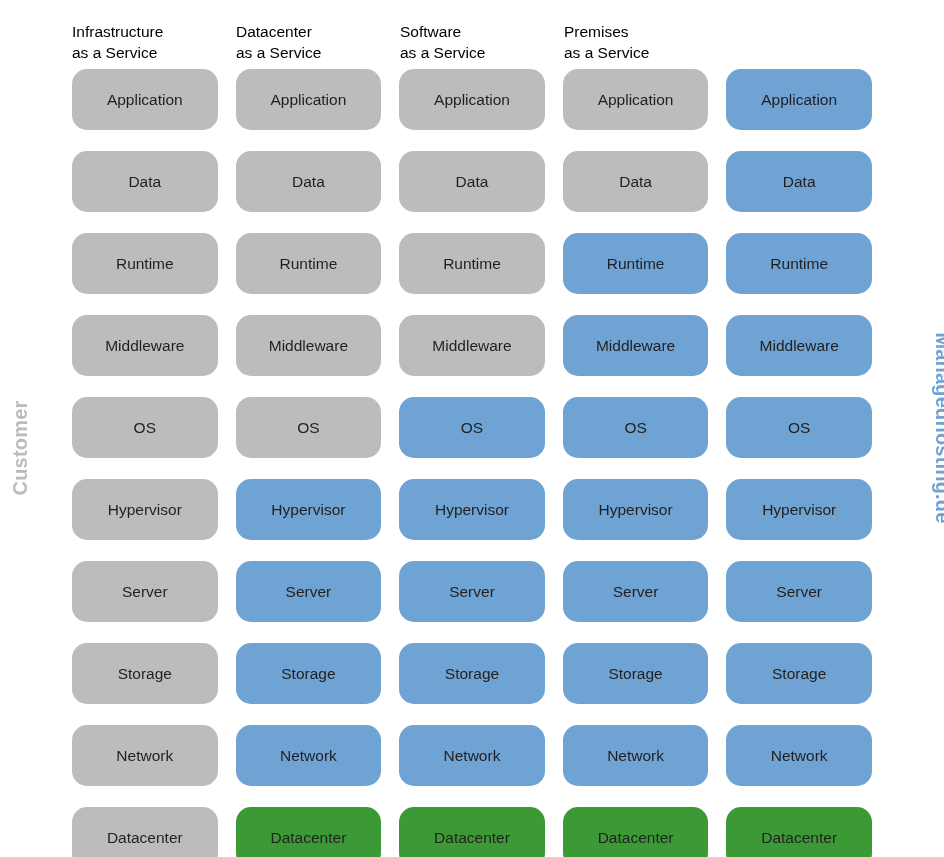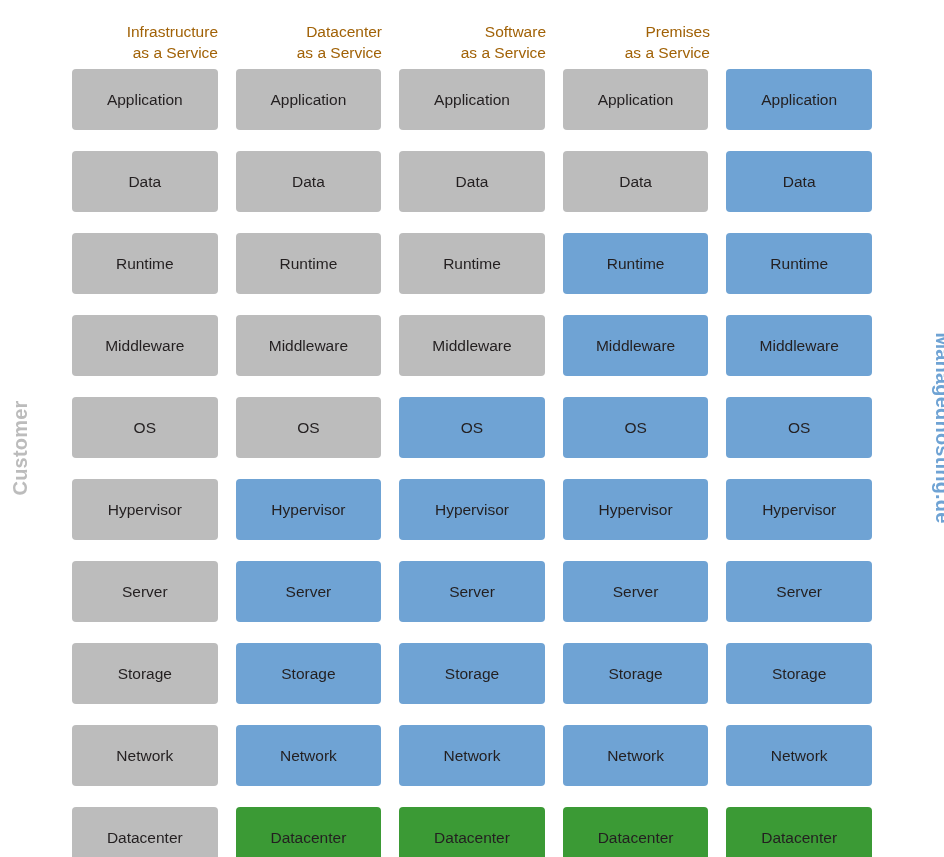--- a/index.html
+++ b/index.html
@@ -64,39 +64,39 @@
   }
 
   #header-row {
     display: flex;
     gap: 18px;
     height: 48px;
     align-items: flex-end;
   }
   .col-header {
     width: 146px;
-    text-align: right;
+    text-align: left;
     font-size: 15.5px;
-    color: #a16207;
+    color: #000000;
     line-height: 1.32;
     padding-bottom: 3px;
   }
   .col-header .hline { display: block; }
 
   .matrix-row {
     display: flex;
     gap: 18px;
     margin-top: 21px;
   }
   .matrix-row:first-of-type { margin-top: 3px; }
 
   .cell {
     width: 146px;
     height: 61px;
-    border-radius: 4px;
+    border-radius: 15px;
     display: flex;
     align-items: center;
     justify-content: center;
     font-size: 15.5px;
     color: #231f20;
     box-sizing: border-box;
     user-select: none;
   }
   .cell.customer  { background: #bcbcbc; }
   .cell.provider  { background: #6fa3d4; }

